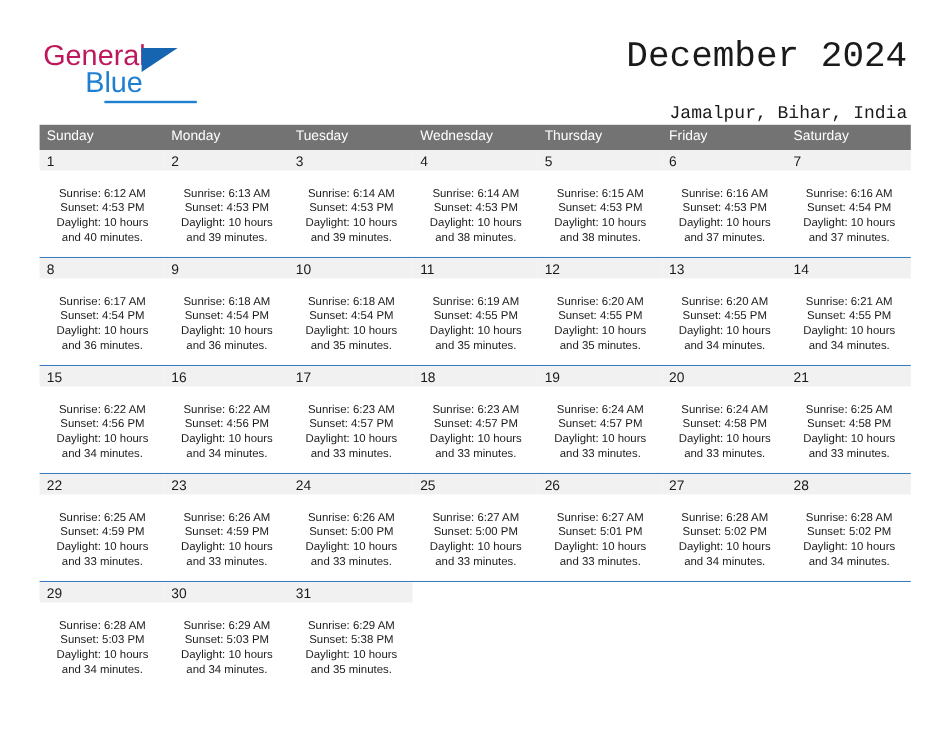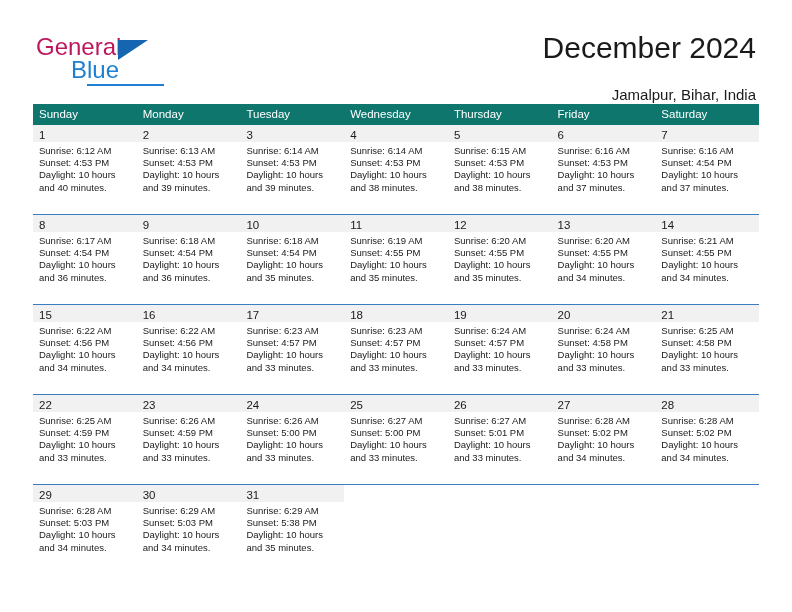--- a/index.html
+++ b/index.html
@@ -69,20 +69,21 @@
     width: 77px;
     height: 2px;
     background: #1f7fd0;
   }
 
   .title-block {
     position: absolute;
     right: 36px;
     top: 30px;
     text-align: right;
+    font-family: Liberation Mono, monospace;
   }
   .cal-title {
     font-size: 30px;
     font-weight: normal;
     color: #1a1a1a;
     line-height: 36px;
     white-space: nowrap;
   }
   .cal-subtitle {
     font-size: 15px;
@@ -96,21 +97,21 @@
   .calendar {
     position: absolute;
     left: 33px;
     top: 104px;
     width: 726px;
   }
   .weekdays {
     display: flex;
     width: 726px;
     height: 21px;
-    background: #0f766e;
+    background: #737373;
   }
   .weekday {
     flex: 1 1 0;
     color: #ffffff;
     font-size: 11.5px;
     line-height: 21px;
     padding-left: 6px;
     box-sizing: border-box;
     white-space: nowrap;
   }
@@ -138,24 +139,25 @@
   }
   .daycell.empty .daynum-band {
     background: #ffffff;
   }
   .daynum {
     font-size: 11.5px;
     line-height: 17px;
     color: #1a1a1a;
   }
   .details {
-    padding: 3px 5px 0 6px;
+    padding: 14px 5px 0 6px;
     font-size: 9.5px;
     line-height: 12.2px;
     color: #1a1a1a;
+    text-align: center;
   }
   .details div {
     white-space: nowrap;
   }
 </style>
 </head>
 <body>
 
 <div class="page">
 

